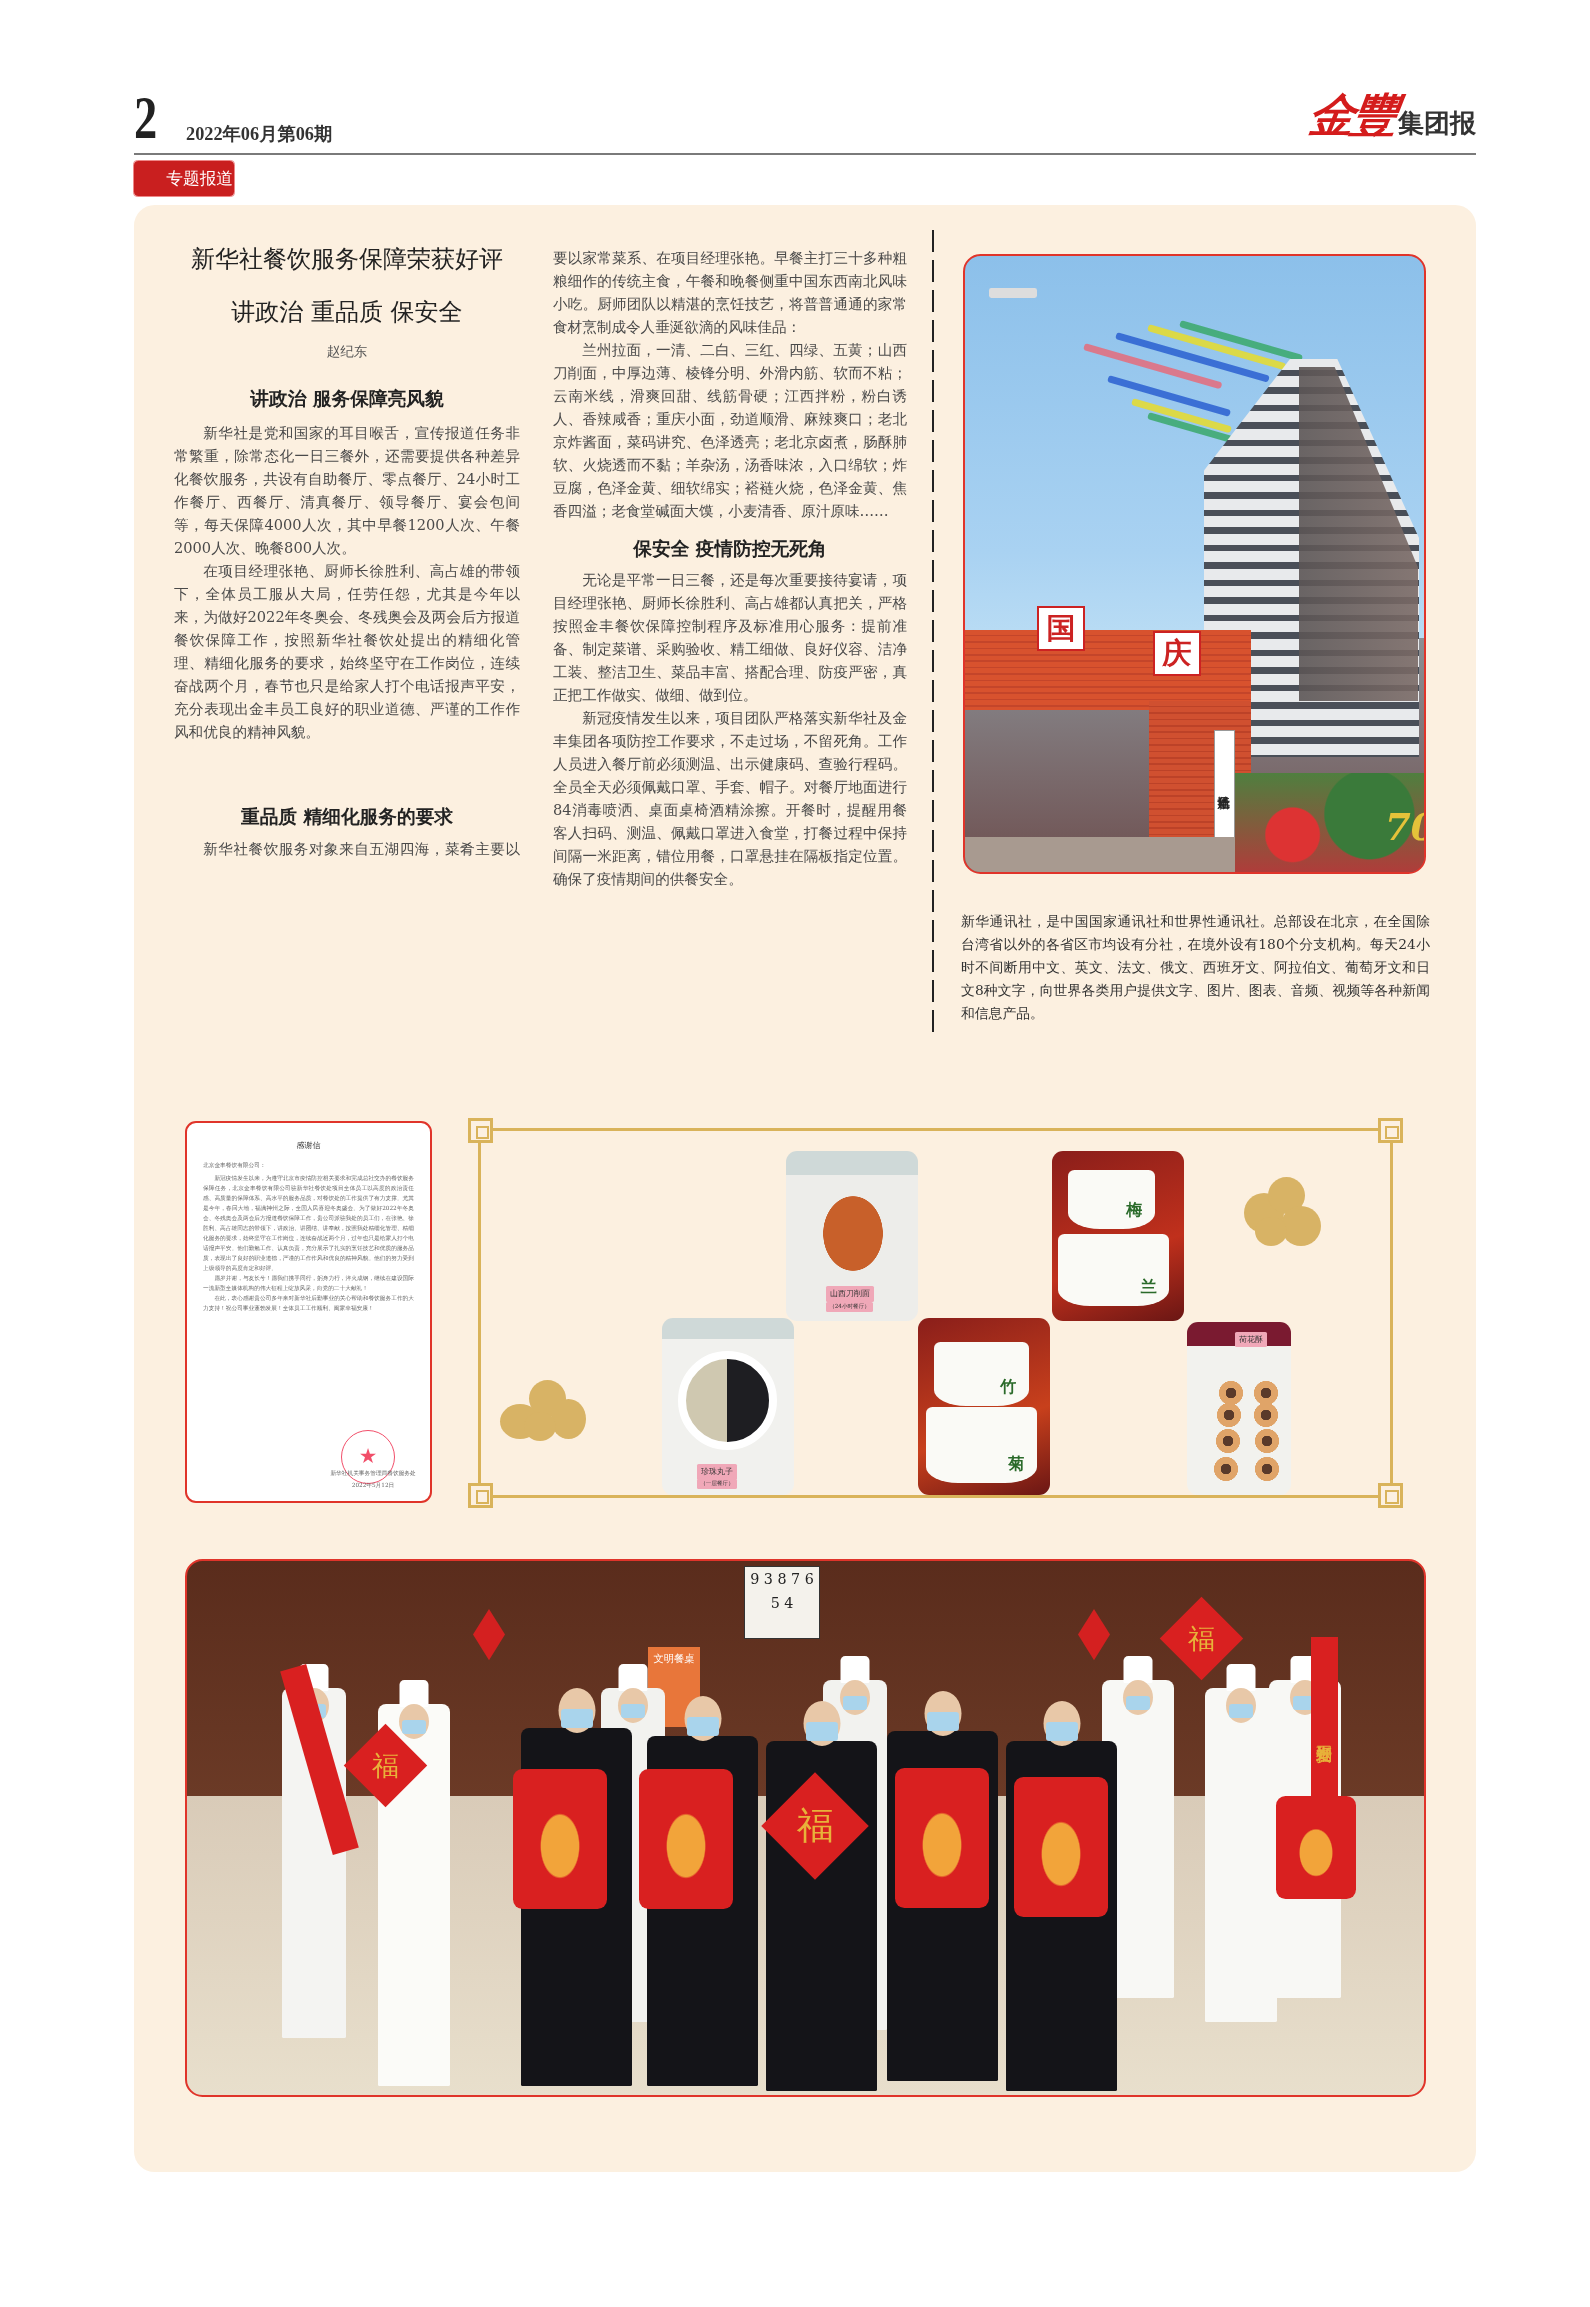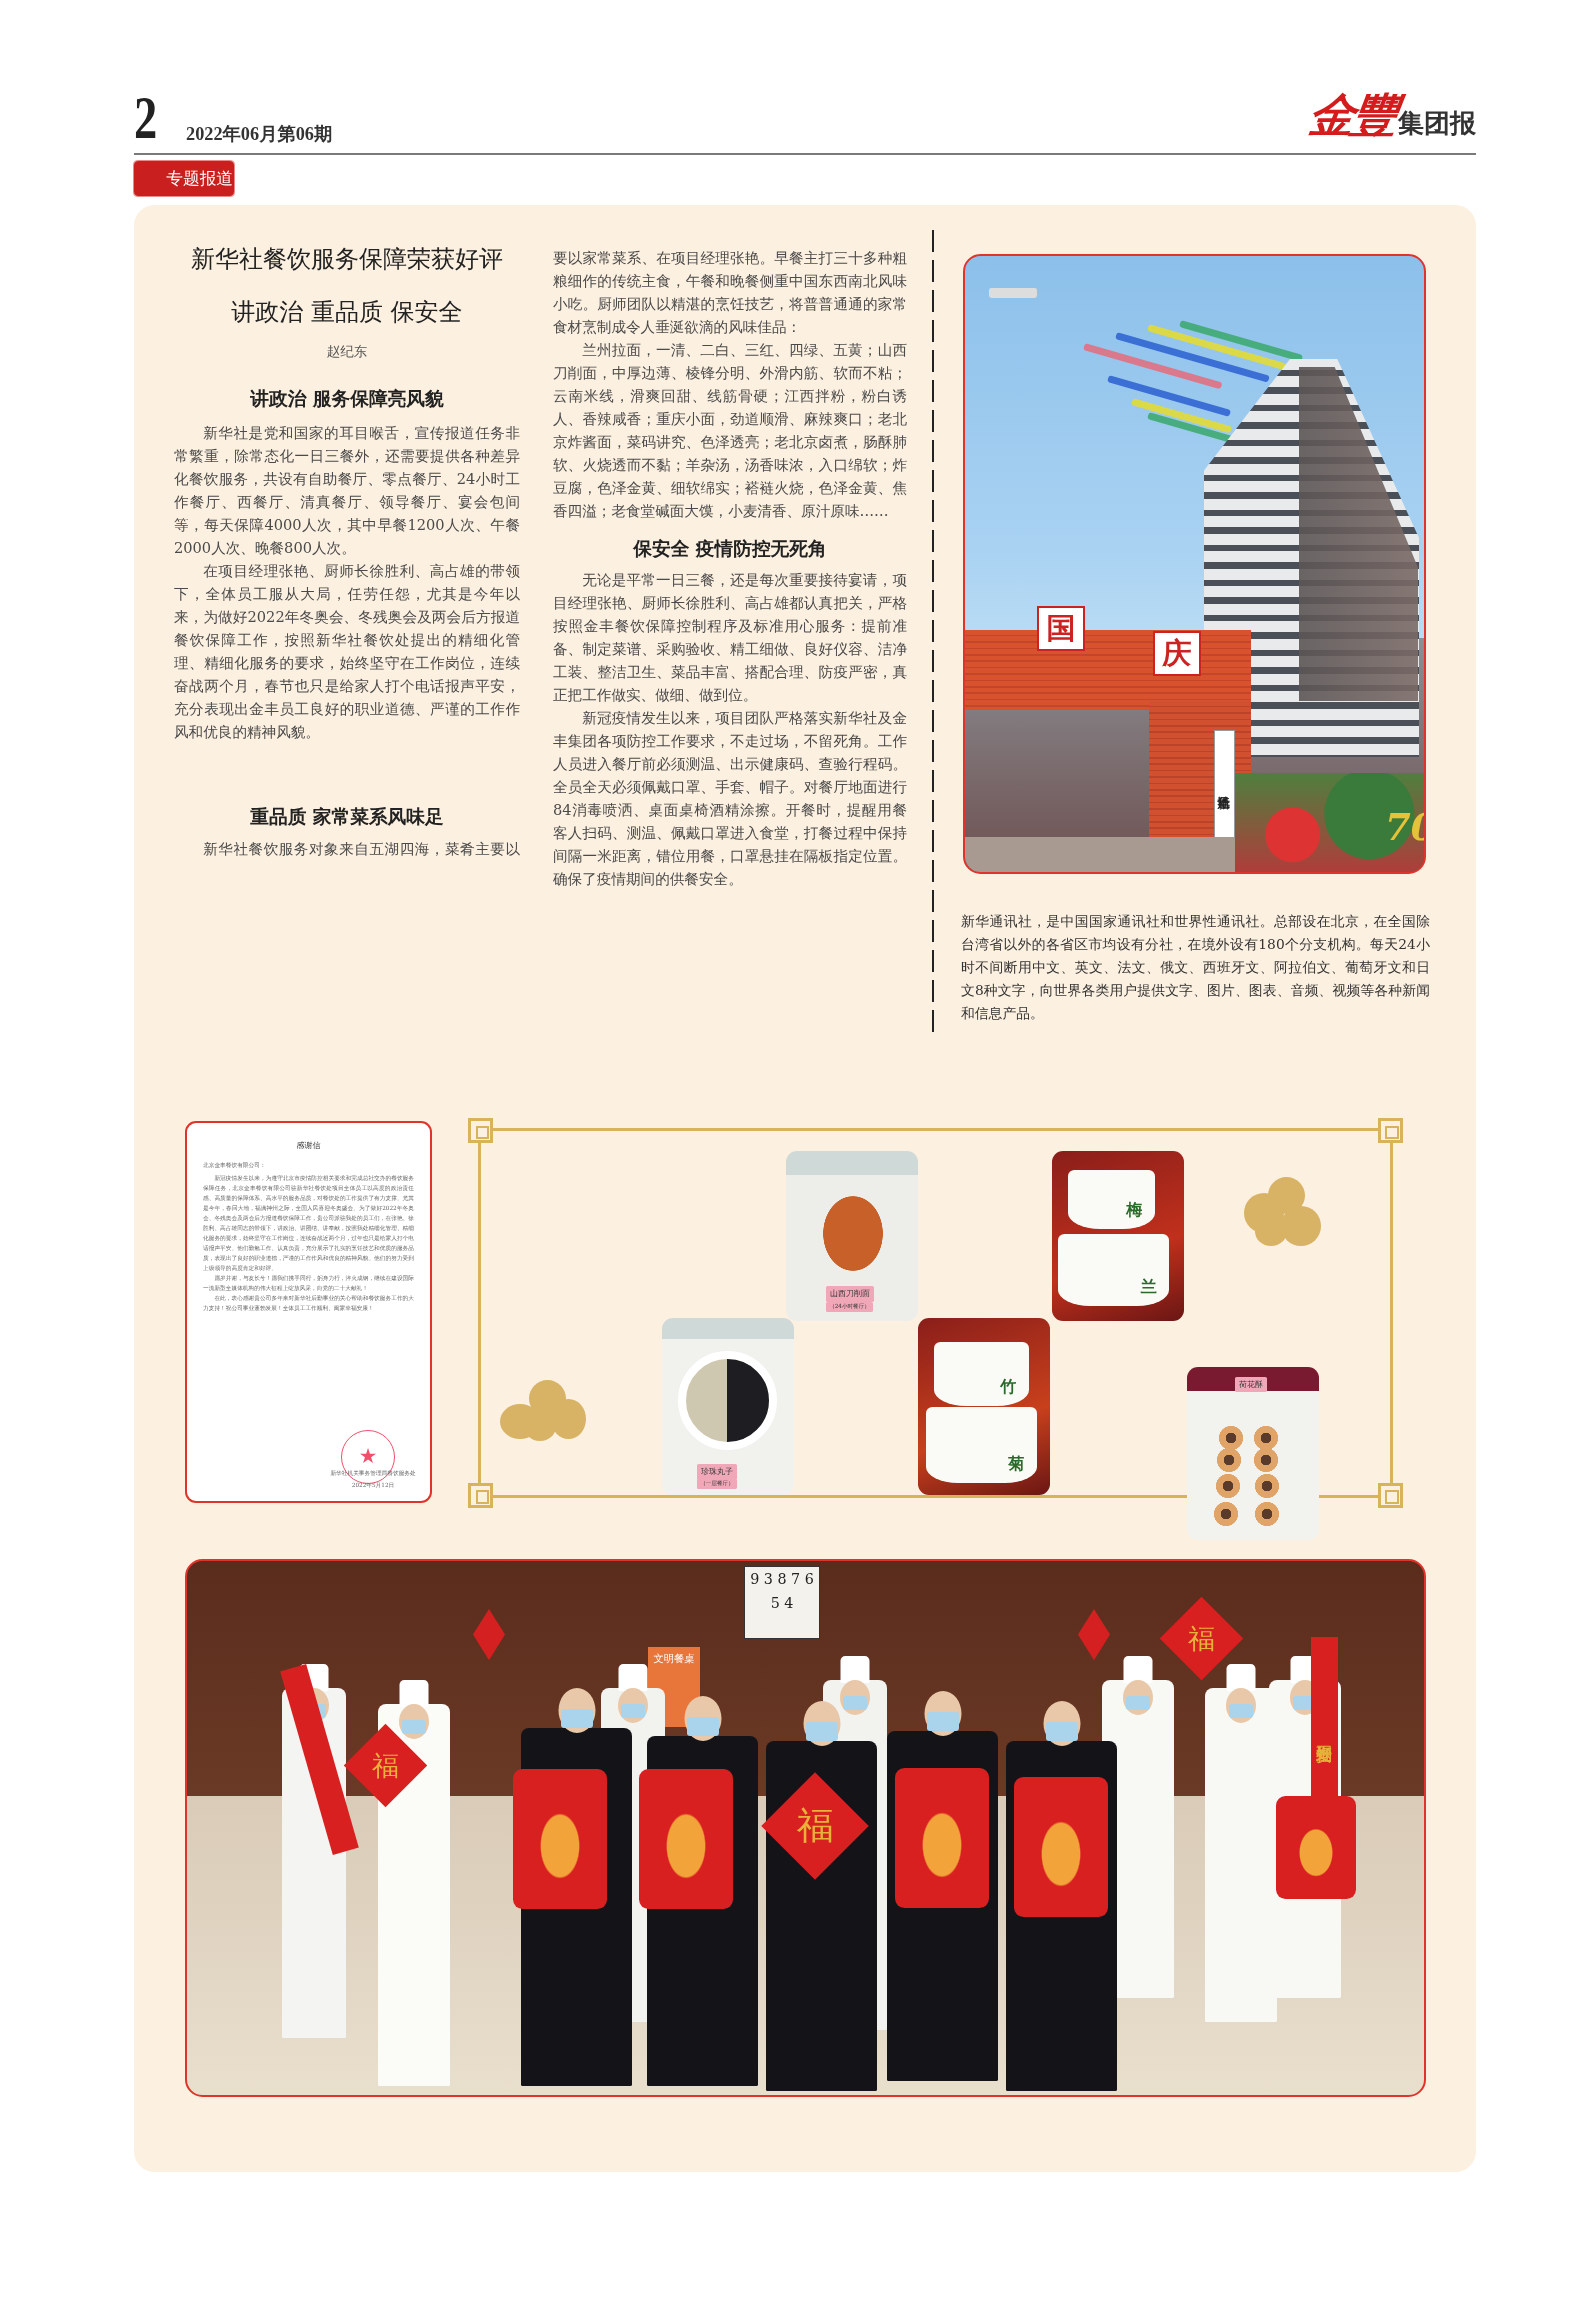--- a/index.html
+++ b/index.html
@@ -74,21 +74,21 @@
   .corner::after { content: ""; position: absolute; left: 4.8px; top: 4.8px; width: 9.5px; height: 9.5px; border: 2.4px solid #d9b35a; }
   .c-tl { left: 0; top: 0; } .c-tr { right: 0; top: 0; } .c-bl { left: 0; bottom: 0; } .c-br { right: 0; bottom: 0; }
 
   .dish { position: absolute; border-radius: 11px; overflow: hidden; }
   .dish-label { position: absolute; background: #f0a8b8; color: #333; font-size: 8px; padding: 2.4px 4px; border-radius: 1.6px; }
   .d1 { left: 68px; top: 33px; width: 132px; height: 170px; background: linear-gradient(#7a1a30 0 16%, #f2f2ee 16%); }
   .d2 { left: 318px; top: 33px; width: 132px; height: 170px; background: linear-gradient(#cfd9d8 0 14%, #ededea 14%); }
   .d3 { left: 584px; top: 33px; width: 132px; height: 170px; background: linear-gradient(160deg, #8a1e1a, #c0301c 60%, #6a1614); }
   .d4 { left: 194px; top: 200px; width: 132px; height: 177px; background: linear-gradient(#cfd9d8 0 12%, #f1f1ee 12%); }
   .d5 { left: 450px; top: 200px; width: 132px; height: 177px; background: linear-gradient(160deg, #8a1e1a, #c8401c 60%, #6a1614); }
-  .d6 { left: 719px; top: 204px; width: 132px; height: 173px; background: linear-gradient(#7a1a30 0 14%, #f2f2ee 14%); margin-top: 45px; }
+  .d6 { left: 719px; top: 204px; width: 104px; height: 173px; background: linear-gradient(#7a1a30 0 14%, #f2f2ee 14%); }
 
   .pumpkin { position: absolute; width: 22px; height: 20.7px; border-radius: 50%; background: radial-gradient(circle at 50% 20%, #3a9a3a 0 14%, #e2b43a 15%); }
   .yinyang { position: absolute; left: 16px; top: 33px; width: 99px; height: 99px; border-radius: 50%; background: linear-gradient(90deg, #cfc8b0 50%, #1e1e22 50%); border: 8px solid #fff; }
   .fish { position: absolute; left: 29px; top: 35px; width: 76px; height: 95px; background: radial-gradient(ellipse at 50% 50%, #c8602a 0 55%, transparent 56%); }
   .fan { position: absolute; width: 95px; height: 64px; background: #fafaf6; border-radius: 6.4px 6.4px 32px 32px / 6.4px 6.4px 16px 16px; }
   .fan-char { position: absolute; right: 12.7px; bottom: 8px; color: #2a6a2a; font-size: 16px; font-weight: bold; }
   .lotus { position: absolute; width: 24px; height: 24px; background: radial-gradient(circle, #5a3a2a 0 30%, #e0a468 32% 70%, transparent 72%); }
 
   .cloud { position: absolute; width: 87px; height: 72px; }
   .cloud span { position: absolute; border-radius: 50%; background: #d8b365; }
@@ -125,21 +125,21 @@
 
   <section class="col col-left">
     <h1 class="headline headline-2">新华社餐饮服务保障荣获好评</h1>
     <h1 class="headline">讲政治 重品质 保安全</h1>
     <div class="byline">赵纪东</div>
 
     <h2 class="subhead sh1">讲政治 服务保障亮风貌</h2>
     <p>新华社是党和国家的耳目喉舌，宣传报道任务非常繁重，除常态化一日三餐外，还需要提供各种差异化餐饮服务，共设有自助餐厅、零点餐厅、24小时工作餐厅、西餐厅、清真餐厅、领导餐厅、宴会包间等，每天保障4000人次，其中早餐1200人次、午餐2000人次、晚餐800人次。</p>
     <p>在项目经理张艳、厨师长徐胜利、高占雄的带领下，全体员工服从大局，任劳任怨，尤其是今年以来，为做好2022年冬奥会、冬残奥会及两会后方报道餐饮保障工作，按照新华社餐饮处提出的精细化管理、精细化服务的要求，始终坚守在工作岗位，连续奋战两个月，春节也只是给家人打个电话报声平安，充分表现出金丰员工良好的职业道德、严谨的工作作风和优良的精神风貌。</p>
 
-    <h2 class="subhead sh2">重品质 家常菜系风味足</h2>
+    <h2 class="subhead sh2">重品质 精细化服务的要求</h2>
     <p style="height:24px;overflow:hidden">新华社餐饮服务对象来自五湖四海，菜肴主要以家常菜系、北京菜系为主。早餐主打三十多种粗粮细作的传统主食，午餐和晚餐侧重中国东西南北风味小吃。厨师团队以精湛的烹饪技艺，将普普通通的家常食材烹制成令人垂涎欲滴的风味佳品：</p>
   </section>
 
   <section class="col col-mid">
     <p id="mid-continue" style="text-indent:0">要以家常菜系、在项目经理张艳。早餐主打三十多种粗粮细作的传统主食，午餐和晚餐侧重中国东西南北风味小吃。厨师团队以精湛的烹饪技艺，将普普通通的家常食材烹制成令人垂涎欲滴的风味佳品：</p>
     <p>兰州拉面，一清、二白、三红、四绿、五黄；山西刀削面，中厚边薄、棱锋分明、外滑内筋、软而不粘；云南米线，滑爽回甜、线筋骨硬；江西拌粉，粉白诱人、香辣咸香；重庆小面，劲道顺滑、麻辣爽口；老北京炸酱面，菜码讲究、色泽透亮；老北京卤煮，肠酥肺软、火烧透而不黏；羊杂汤，汤香味浓，入口绵软；炸豆腐，色泽金黄、细软绵实；褡裢火烧，色泽金黄、焦香四溢；老食堂碱面大馍，小麦清香、原汁原味……</p>
     <h2 class="subhead sh3">保安全 疫情防控无死角</h2>
     <p>无论是平常一日三餐，还是每次重要接待宴请，项目经理张艳、厨师长徐胜利、高占雄都认真把关，严格按照金丰餐饮保障控制程序及标准用心服务：提前准备、制定菜谱、采购验收、精工细做、良好仪容、洁净工装、整洁卫生、菜品丰富、搭配合理、防疫严密，真正把工作做实、做细、做到位。</p>
     <p>新冠疫情发生以来，项目团队严格落实新华社及金丰集团各项防控工作要求，不走过场，不留死角。工作人员进入餐厅前必须测温、出示健康码、查验行程码。全员全天必须佩戴口罩、手套、帽子。对餐厅地面进行84消毒喷洒、桌面桌椅酒精涂擦。开餐时，提醒用餐客人扫码、测温、佩戴口罩进入食堂，打餐过程中保持间隔一米距离，错位用餐，口罩悬挂在隔板指定位置。确保了疫情期间的供餐安全。</p>
   </section>

